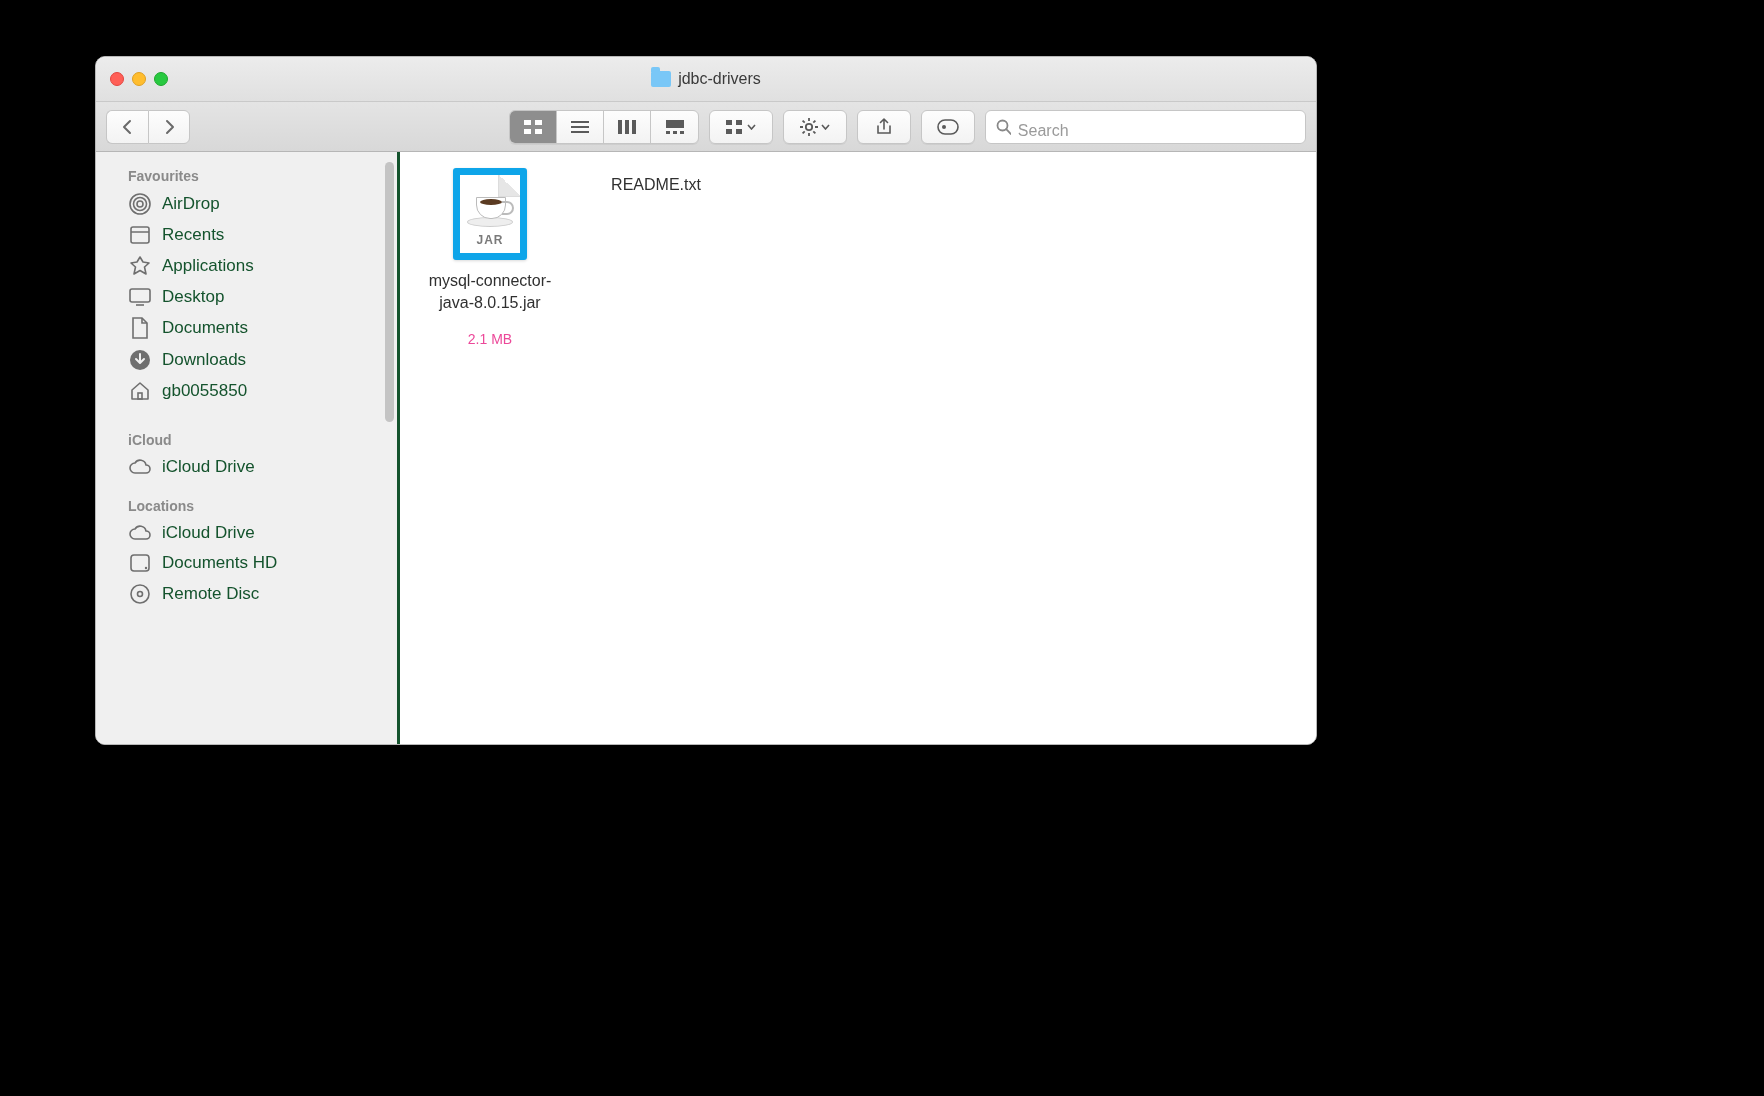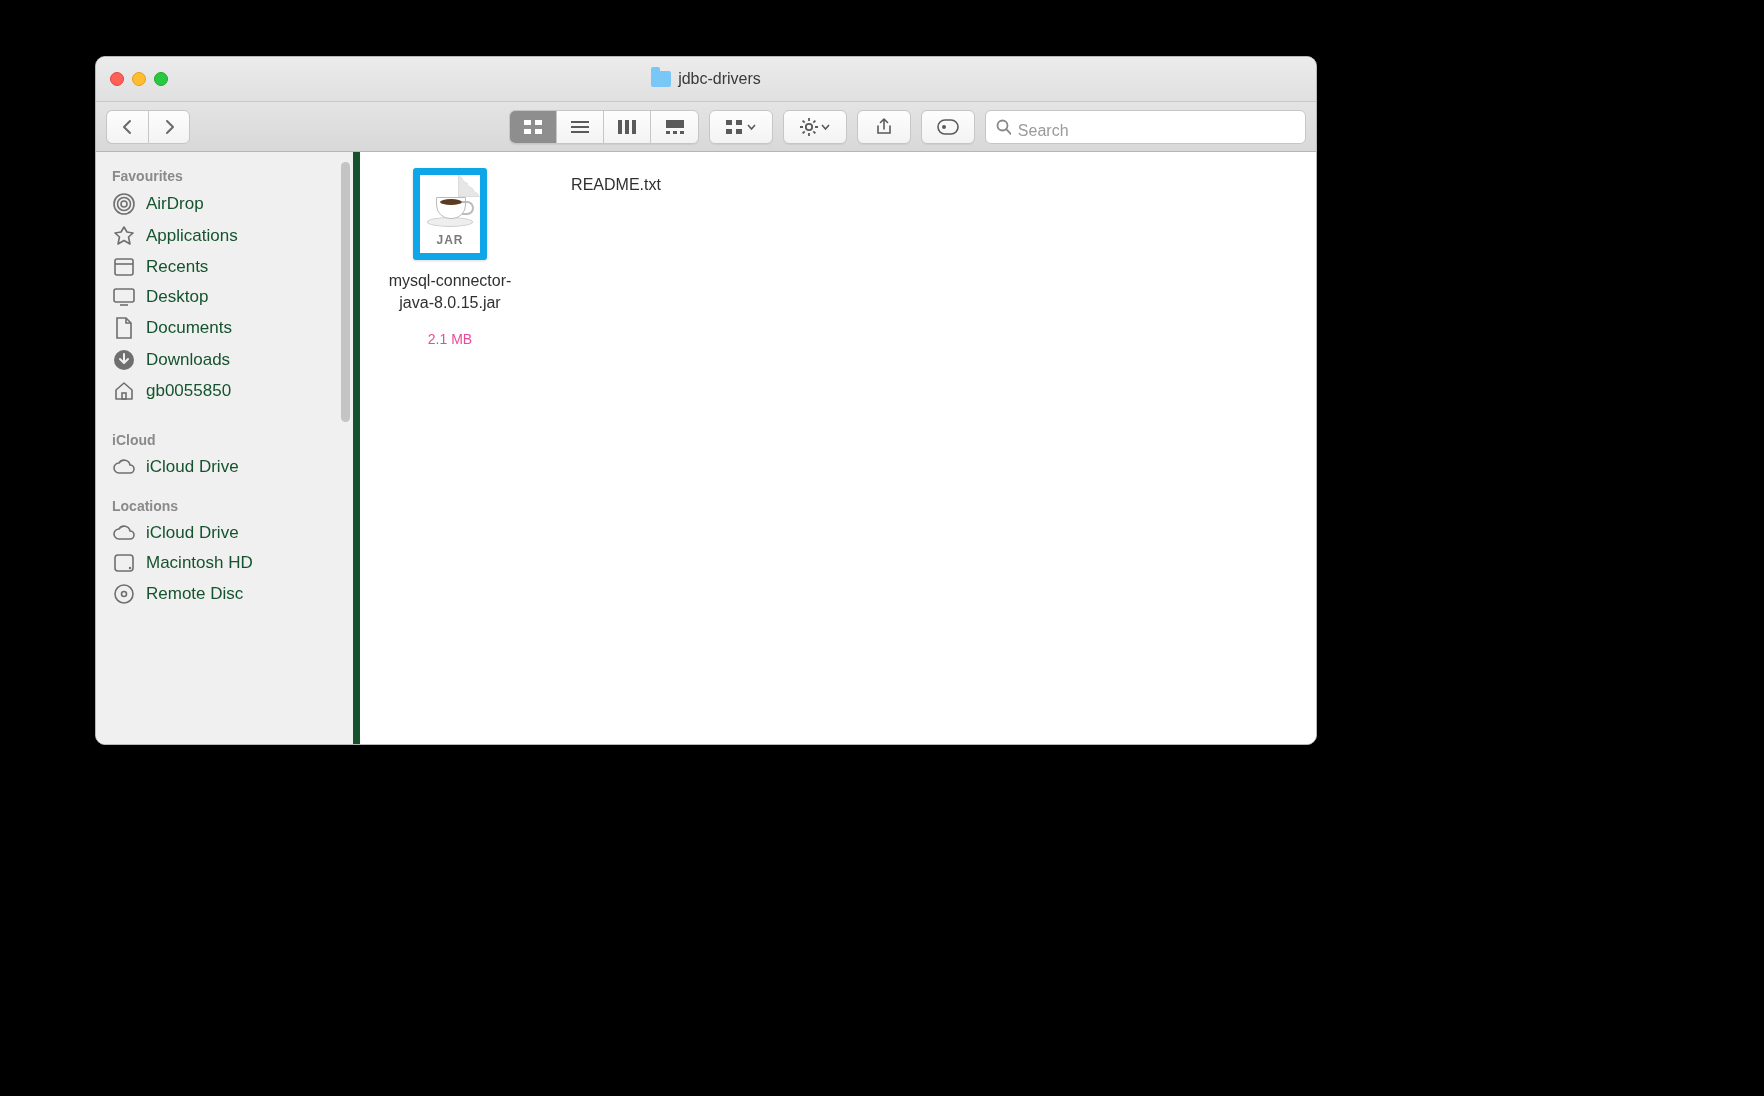--- a/index.html
+++ b/index.html
@@ -137,24 +137,24 @@
   .search input::placeholder { color:#9a9a9a; }
   .mag-icon { color:#888; }
 
   
   .body {
     flex:1;
     display:flex;
     min-height:0;
   }
   .sidebar {
-    width: 264px;
+    width: 304px;
     background: #f0f0f0;
-    border-right: 7px solid #14532d;
-    padding: 10px 0;
+    border-right: 3px solid #14532d;
+    padding: 10px 16px;
     overflow-y: auto;
     position: relative;
   }
   .sb-scroll-thumb {
     position: absolute;
     right: 3px;
     top: 10px;
     width: 9px;
     height: 260px;
     background: #c4c4c4;
@@ -396,37 +396,37 @@
             <svg width="22" height="22">
               <circle cx="11" cy="11" r="3" fill="none" stroke="currentColor" stroke-width="1.6"></circle>
               <circle cx="11" cy="11" r="6.5" fill="none" stroke="currentColor" stroke-width="1.6"></circle>
               <circle cx="11" cy="11" r="10" fill="none" stroke="currentColor" stroke-width="1.6"></circle>
             </svg>
           </span>
         <span>AirDrop</span>
       </div>
       <div class="sb-item">
         <span class="sb-icon">
-            <svg width="22" height="22">
-              <path d="M11 2 L14 7 L20 8 L15.5 12 L17 19 L11 15.5 L5 19 L6.5 12 L2 8 L8 7 Z" fill="none" stroke="currentColor" stroke-width="1.6" stroke-linejoin="round"></path>
-            </svg>
-          </span>
-        <span>Applications</span>
-      </div>
-      <div class="sb-item">
-        <span class="sb-icon">
             <svg width="22" height="20">
               <rect x="2" y="2" width="18" height="16" rx="2" fill="none" stroke="currentColor" stroke-width="1.6"></rect>
               <line x1="2" y1="7" x2="20" y2="7" stroke="currentColor" stroke-width="1.6"></line>
             </svg>
           </span>
         <span>Recents</span>
       </div>
       <div class="sb-item">
         <span class="sb-icon">
+            <svg width="22" height="22">
+              <path d="M11 2 L14 7 L20 8 L15.5 12 L17 19 L11 15.5 L5 19 L6.5 12 L2 8 L8 7 Z" fill="none" stroke="currentColor" stroke-width="1.6" stroke-linejoin="round"></path>
+            </svg>
+          </span>
+        <span>Applications</span>
+      </div>
+      <div class="sb-item">
+        <span class="sb-icon">
             <svg width="22" height="18">
               <rect x="1" y="1" width="20" height="13" rx="2" fill="none" stroke="currentColor" stroke-width="1.6"></rect>
               <line x1="7" y1="17" x2="15" y2="17" stroke="currentColor" stroke-width="1.6"></line>
             </svg>
           </span>
         <span>Desktop</span>
       </div>
       <div class="sb-item">
         <span class="sb-icon">
             <svg width="20" height="22">
@@ -474,21 +474,21 @@
           </span>
         <span>iCloud Drive</span>
       </div>
       <div class="sb-item">
         <span class="sb-icon">
             <svg width="22" height="20">
               <rect x="2" y="2" width="18" height="16" rx="3" fill="none" stroke="currentColor" stroke-width="1.6"></rect>
               <circle cx="17" cy="15" r="1.2" fill="currentColor"></circle>
             </svg>
           </span>
-        <span>Macintosh HD</span>
+        <span>Documents HD</span>
       </div>
       <div class="sb-item">
         <span class="sb-icon">
             <svg width="22" height="22">
               <circle cx="11" cy="11" r="9" fill="none" stroke="currentColor" stroke-width="1.6"></circle>
               <circle cx="11" cy="11" r="2.5" fill="none" stroke="currentColor" stroke-width="1.6"></circle>
             </svg>
           </span>
         <span>Remote Disc</span>
       </div>

